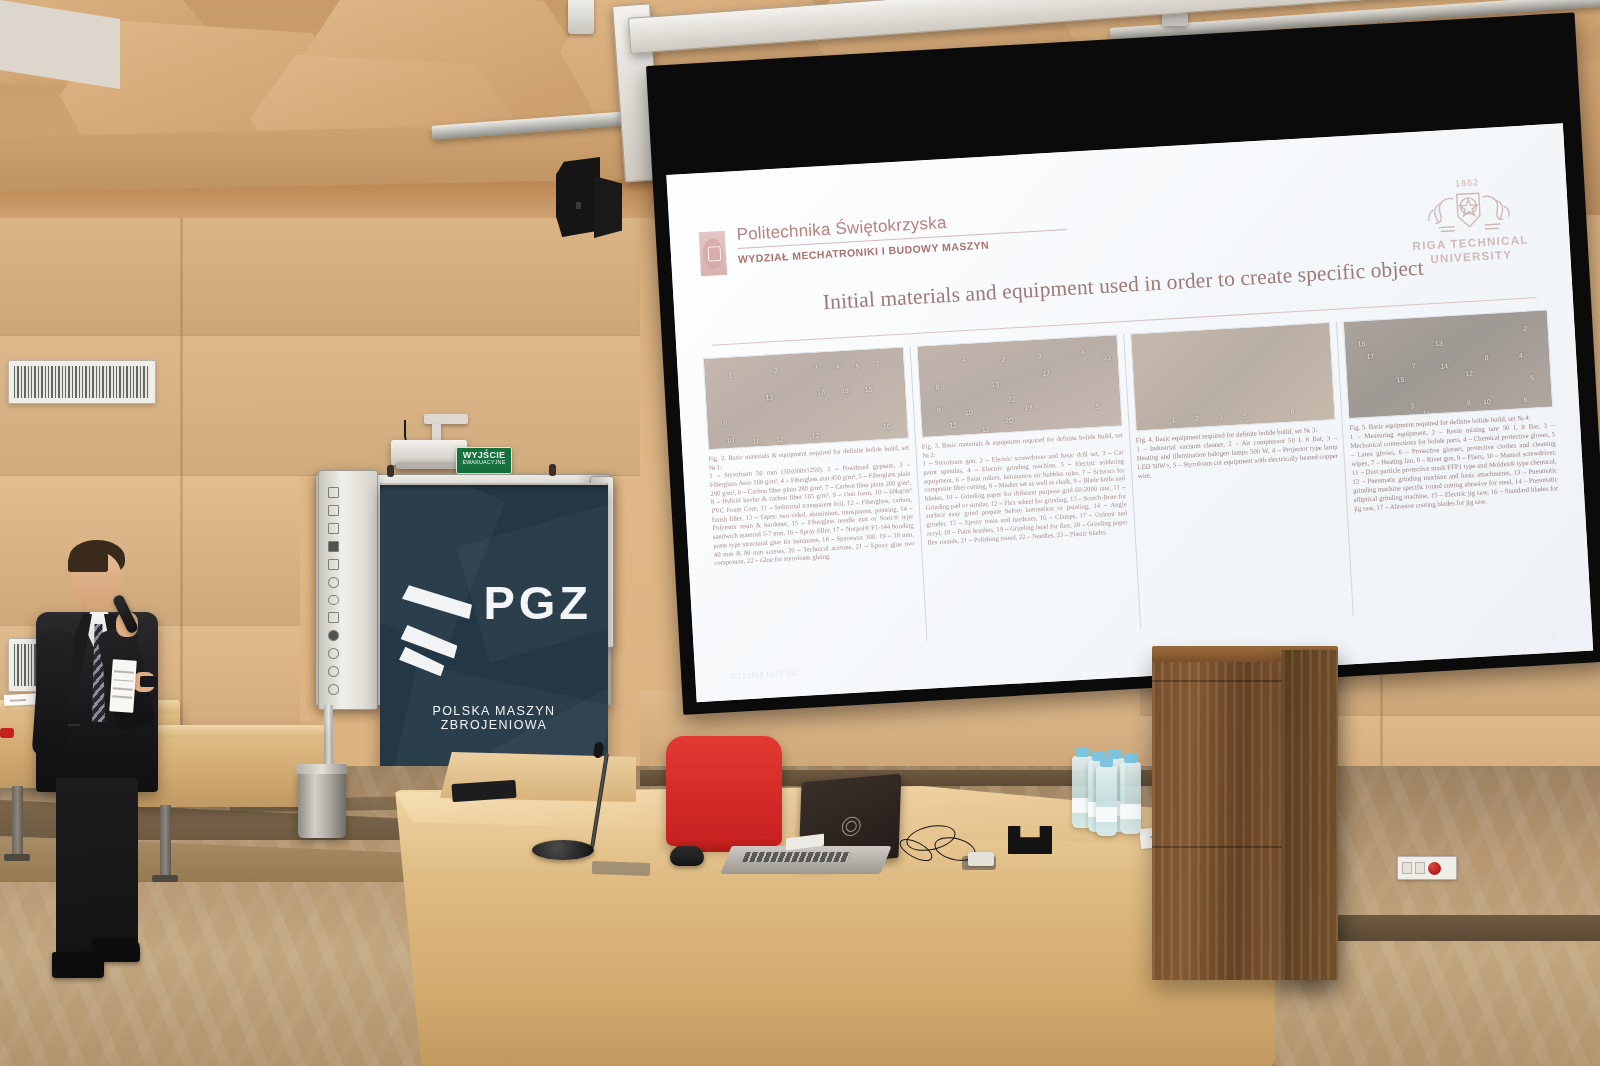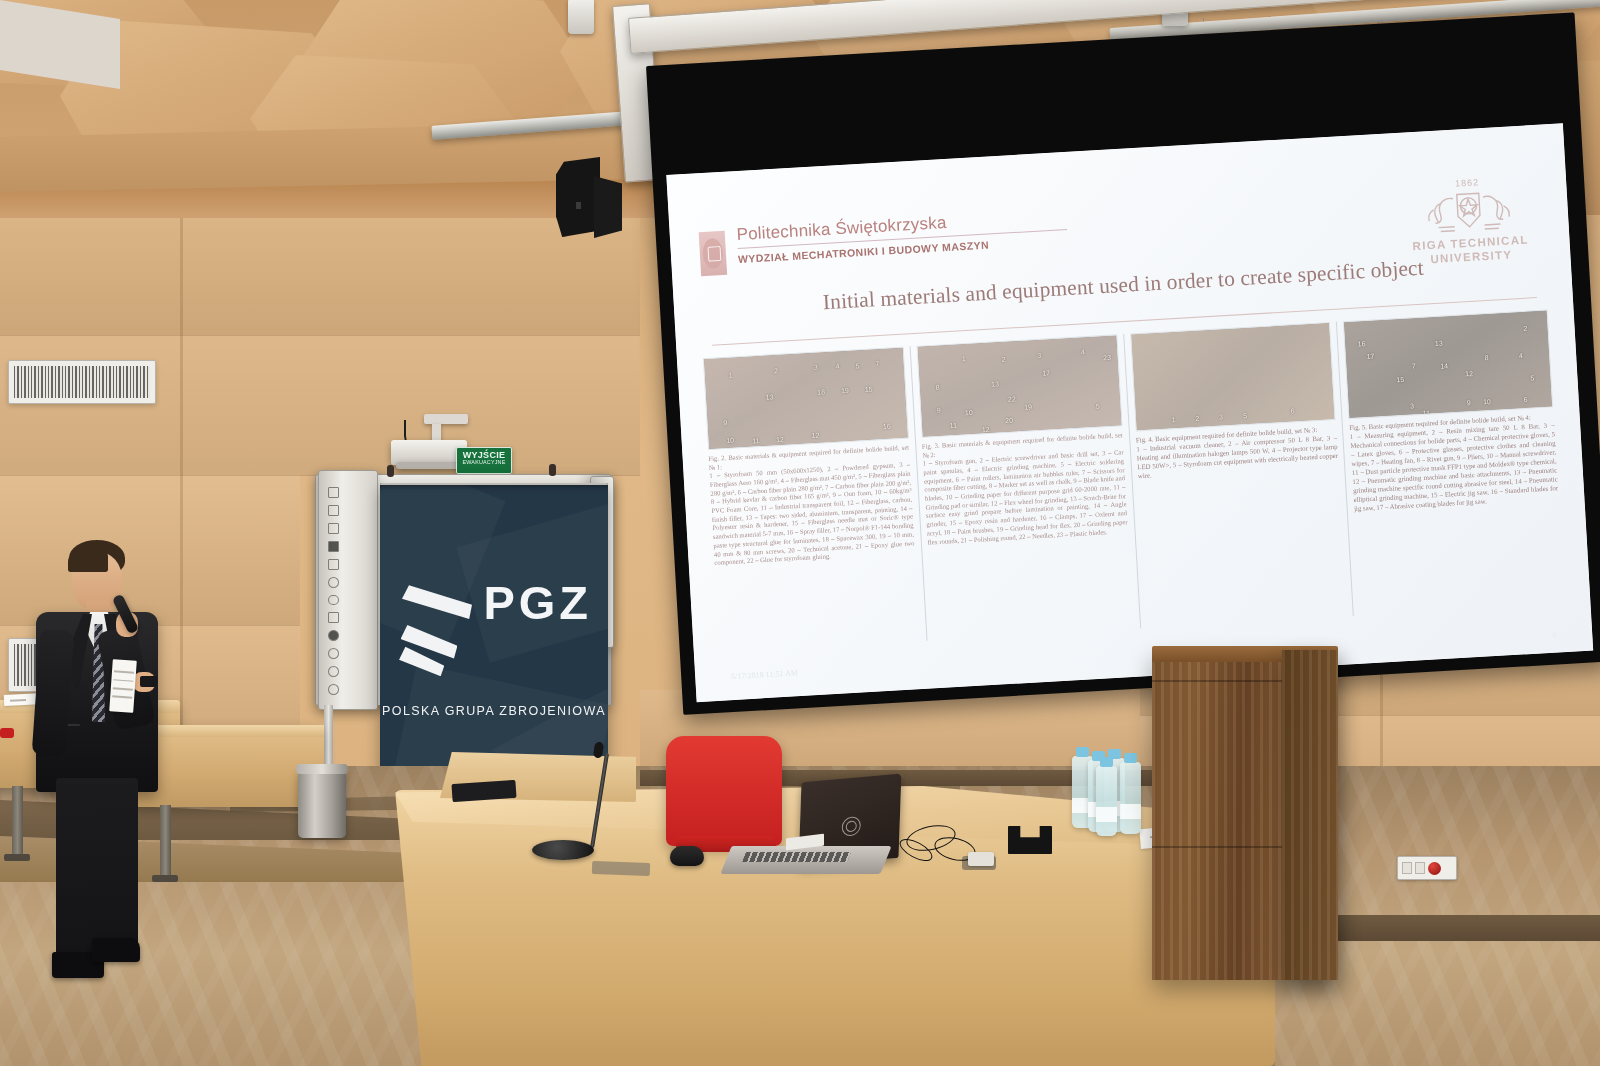--- a/index.html
+++ b/index.html
@@ -444,21 +444,21 @@
     <span class="facet" style="left:90px;top:40px;width:160px;height:120px;transform:rotate(-16deg);"></span>
     <span class="facet" style="left:20px;top:200px;width:200px;height:140px;transform:rotate(12deg);"></span>
     <span class="facet" style="left:130px;top:230px;width:130px;height:110px;transform:rotate(-28deg);"></span>
 
     <div class="pgz-mark">
       <i style="left:2%;top:0;width:96%;height:34%;clip-path:polygon(10% 0,100% 58%,96% 100%,0 40%);"></i>
       <i style="left:0;top:40%;width:78%;height:34%;clip-path:polygon(12% 0,100% 62%,94% 100%,0 42%);"></i>
       <i style="left:-2%;top:62%;width:62%;height:30%;clip-path:polygon(14% 0,100% 64%,92% 100%,0 44%);"></i>
     </div>
     <div class="pgz-word">PGZ</div>
-    <div class="pgz-sub">POLSKA GRUPA ZBROJENIOWA</div>
+    <div class="pgz-sub">POLSKA MASZYN ZBROJENIOWA</div>
 
     <div class="pgz-bar"></div>
   </div>
   <div class="pgz-knob" style="left:387px;top:465px;"></div>
   <div class="pgz-knob" style="left:549px;top:464px;"></div>
   <div class="pgz" style="left:376px;top:805px;width:236px;height:16px;background:linear-gradient(180deg,#2b3f50,#18242e);"></div>
 
   <div class="floor">
       <span class="floor-tex"></span>
     </div>

